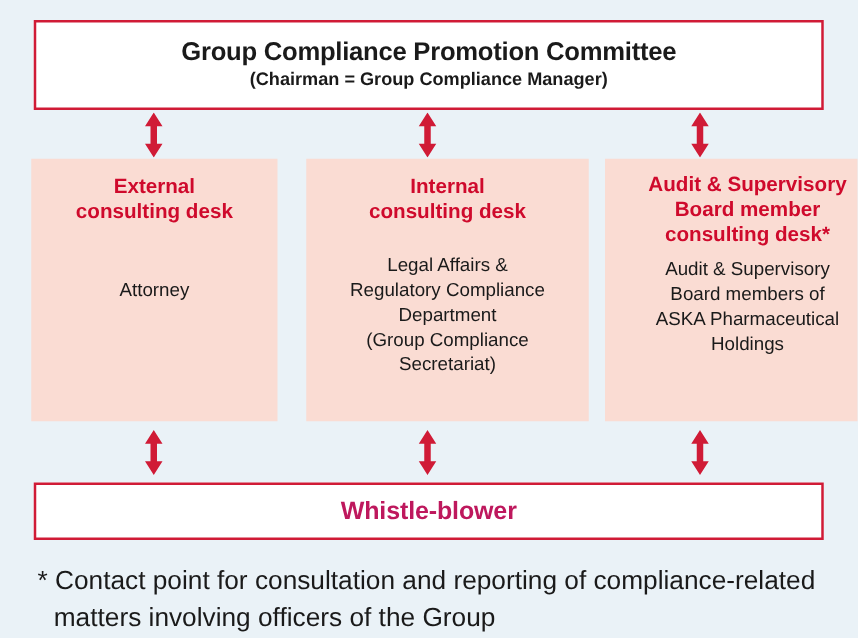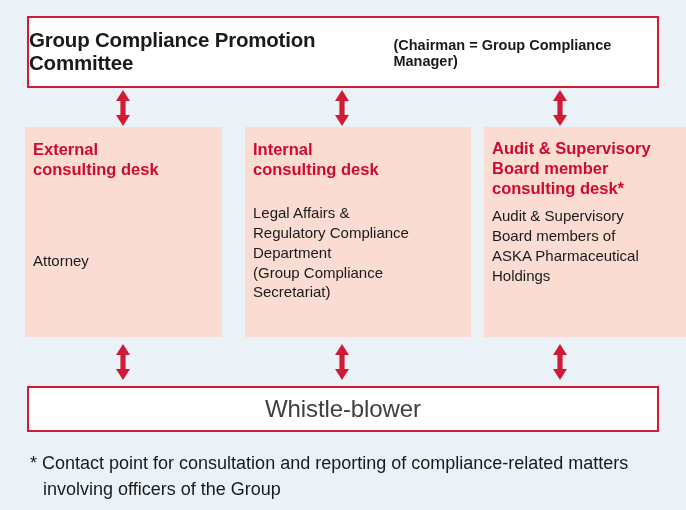--- a/index.html
+++ b/index.html
@@ -23,21 +23,21 @@
   .committee-box {
     position: absolute;
     left: 27px;
     top: 16px;
     width: 632px;
     height: 72px;
     box-sizing: border-box;
     background: #ffffff;
     border: 2px solid #d01b36;
     display: flex;
-    flex-direction: row;
+    flex-direction: column;
     align-items: center;
     justify-content: center;
   }
   .committee-title {
     font-size: 20.5px;
     font-weight: bold;
     color: #1a1a1a;
     letter-spacing: -0.2px;
     line-height: 1.1;
   }
@@ -50,20 +50,21 @@
   }
 
   
   .desk-box {
     position: absolute;
     top: 127px;
     height: 210px;
     background: #fadcd3;
     box-sizing: border-box;
     padding: 12px 8px 8px 8px;
+    text-align: center;
   }
   .desk-box.left   { left: 25px;  width: 197px; }
   .desk-box.middle { left: 245px; width: 226px; }
   .desk-box.right  { left: 484px; width: 228px; }
 
   .desk-title {
     font-size: 16.5px;
     font-weight: bold;
     color: #cf0a2c;
     line-height: 1.22;
@@ -72,21 +73,21 @@
   .desk-title.three-line {
     line-height: 1.2;
   }
   .desk-body {
     font-size: 15px;
     color: #1a1a1a;
     line-height: 1.32;
     margin: 0;
   }
   .desk-box.left .desk-body {
-    margin-top: 72px;
+    margin-top: 44px;
   }
   .desk-box.middle .desk-body {
     margin-top: 24px;
   }
   .desk-box.right .desk-body {
     margin-top: 8px;
   }
 
   
   .whistle-box {
@@ -96,33 +97,33 @@
     width: 632px;
     height: 46px;
     box-sizing: border-box;
     background: #ffffff;
     border: 2px solid #d01b36;
     display: flex;
     align-items: center;
     justify-content: center;
   }
   .whistle-label {
-    font-size: 24px;
-    font-weight: normal;
-    color: #404040;
+    font-size: 20px;
+    font-weight: bold;
+    color: #be185d;
     letter-spacing: -0.1px;
   }
 
   
   .footnote {
     position: absolute;
     left: 30px;
     top: 450px;
     width: 630px;
-    font-size: 18px;
+    font-size: 21px;
     color: #1a1a1a;
     line-height: 1.45;
     text-indent: -13px;
     padding-left: 13px;
     white-space: pre-line;
   }
 
   
   .arrow {
     position: absolute;

